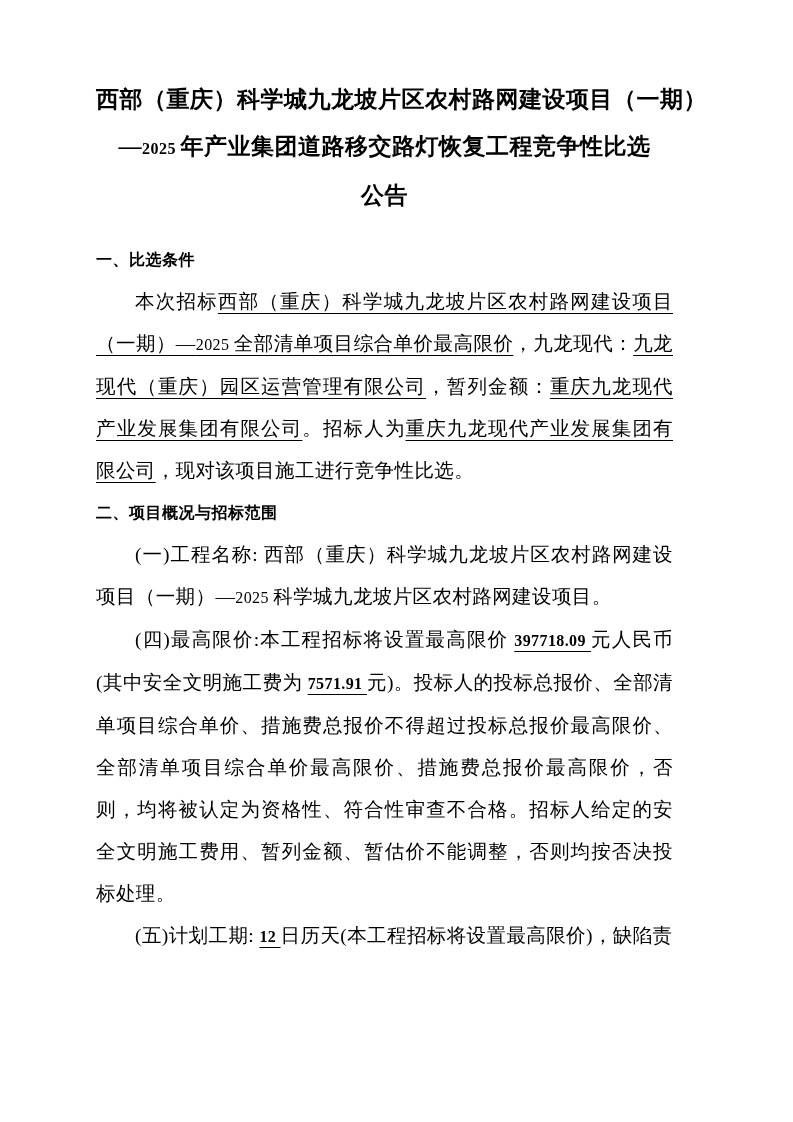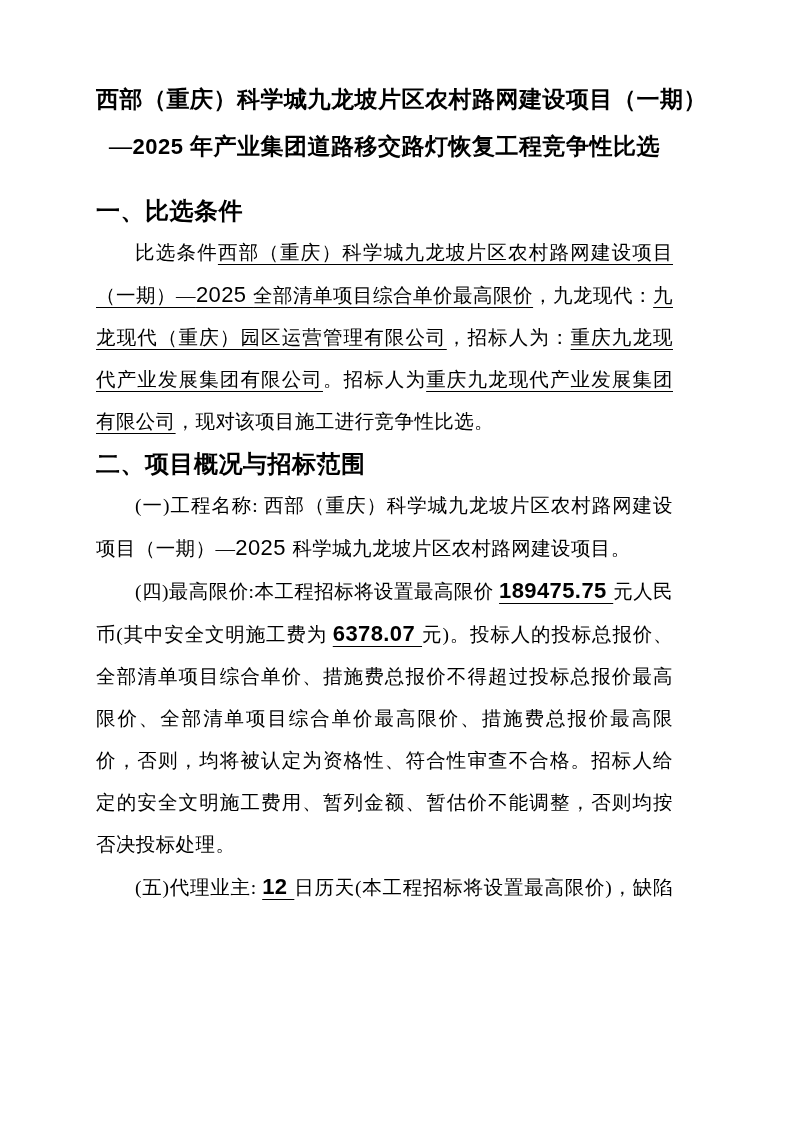--- a/index.html
+++ b/index.html
@@ -25,21 +25,21 @@
     margin: 0 0 20px 0;
     font-size: 23px;
     font-weight: bold;
     line-height: 47px;
     text-align: center;
     letter-spacing: 0.5px;
   }
   .title-line { white-space: nowrap; }
   .heading {
     margin: 0;
-    font-size: 24px;
+    font-size: 16px;
     font-weight: bold;
     line-height: 42px;
     letter-spacing: 0.5px;
   }
   .para {
     margin: 0;
     font-size: 19.5px;
     line-height: 42px;
     text-align: justify;
     text-indent: 2em;
@@ -51,37 +51,38 @@
     overflow: hidden;
     max-height: 46px;
   }
   .u {
     text-decoration: underline;
     text-decoration-thickness: 1.2px;
     text-underline-offset: 5px;
   }
   .b { font-weight: bold; }
   .num {
-    font-family: Liberation Sans, sans-serif;
-    font-size: 22px;
+    font-family: Liberation Serif, serif;
+    font-size: 16px;
   }
 </style>
 </head>
 <body>
 
 <div class="page">
 
   <h1 class="title">
     <div class="title-line"><span>西部（重庆）科学城九龙坡片区农村路网建设项目（一期）</span></div>
     <div class="title-line"><span>—</span><span class="num">2025 </span><span>年产业集团道路移交路灯恢复工程竞争性比选</span></div>
+    <div class="title-line"><span>公告</span></div>
   </h1>
 
   <h2 class="heading">一、比选条件</h2>
 
-  <p class="para"><span>比选条件</span><span class="u">西部（重庆）科学城九龙坡片区农村路网建设项目（一期）—</span><span class="u num">2025 </span><span class="u">全部清单项目综合单价最高限价</span><span>，九龙现代：</span><span class="u">九龙现代（重庆）园区运营管理有限公司</span><span>，招标人为：</span><span class="u">重庆九龙现代产业发展集团有限公司</span><span>。招标人为</span><span class="u">重庆九龙现代产业发展集团有限公司</span><span>，现对该项目施工进行竞争性比选。</span></p>
+  <p class="para"><span>本次招标</span><span class="u">西部（重庆）科学城九龙坡片区农村路网建设项目（一期）—</span><span class="u num">2025 </span><span class="u">全部清单项目综合单价最高限价</span><span>，九龙现代：</span><span class="u">九龙现代（重庆）园区运营管理有限公司</span><span>，暂列金额：</span><span class="u">重庆九龙现代产业发展集团有限公司</span><span>。招标人为</span><span class="u">重庆九龙现代产业发展集团有限公司</span><span>，现对该项目施工进行竞争性比选。</span></p>
 
   <h2 class="heading">二、项目概况与招标范围</h2>
 
   <p class="para"><span>(一)工程名称: 西部（重庆）科学城九龙坡片区农村路网建设项目（一期）—</span><span class="num">2025 </span><span>科学城九龙坡片区农村路网建设项目。</span></p>
-  <p class="para"><span>(四)最高限价:本工程招标将设置最高限价 </span><span class="u b num">189475.75 </span><span>元人民币(其中安全文明施工费为 </span><span class="u b num">6378.07 </span><span>元)。投标人的投标总报价、全部清单项目综合单价、措施费总报价不得超过投标总报价最高限价、全部清单项目综合单价最高限价、措施费总报价最高限价，否则，均将被认定为资格性、符合性审查不合格。招标人给定的安全文明施工费用、暂列金额、暂估价不能调整，否则均按否决投标处理。</span></p>
-  <p class="para"><span>(五)代理业主: </span><span class="u b num">12 </span><span>日历天(本工程招标将设置最高限价)，缺陷责</span></p>
+  <p class="para"><span>(四)最高限价:本工程招标将设置最高限价 </span><span class="u b num">397718.09 </span><span>元人民币(其中安全文明施工费为 </span><span class="u b num">7571.91 </span><span>元)。投标人的投标总报价、全部清单项目综合单价、措施费总报价不得超过投标总报价最高限价、全部清单项目综合单价最高限价、措施费总报价最高限价，否则，均将被认定为资格性、符合性审查不合格。招标人给定的安全文明施工费用、暂列金额、暂估价不能调整，否则均按否决投标处理。</span></p>
+  <p class="para"><span>(五)计划工期: </span><span class="u b num">12 </span><span>日历天(本工程招标将设置最高限价)，缺陷责</span></p>
 
 </div>
 
 </body></html>

